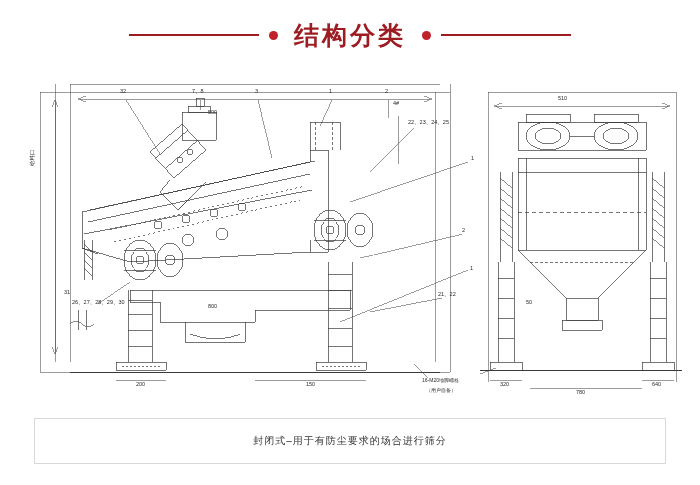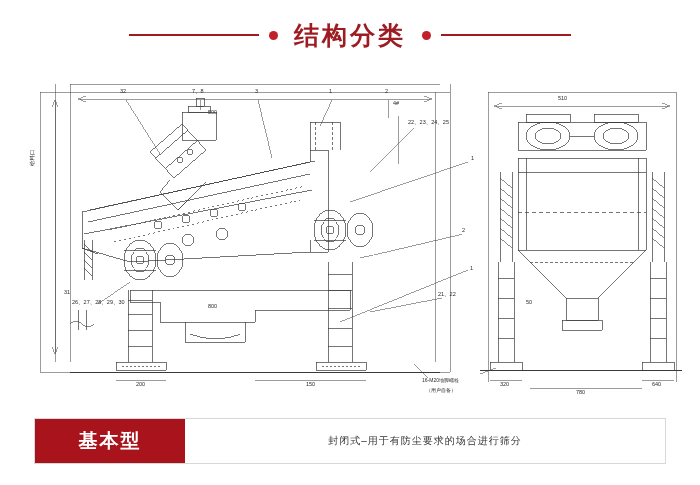--- a/index.html
+++ b/index.html
@@ -300,15 +300,14 @@
     <text x="566" y="332">780</text>
     <text x="126" y="324">200</text>
     <text x="296" y="324">150</text>
     <text x="490" y="324">320</text>
     <text x="642" y="324">640</text>
   </g>
 </svg>
 </div>
 
 <div class="caption">
-  <div class="caption-tag">基本型</div>
   <div class="caption-text">封闭式–用于有防尘要求的场合进行筛分</div>
 </div>
 
 </body></html>

